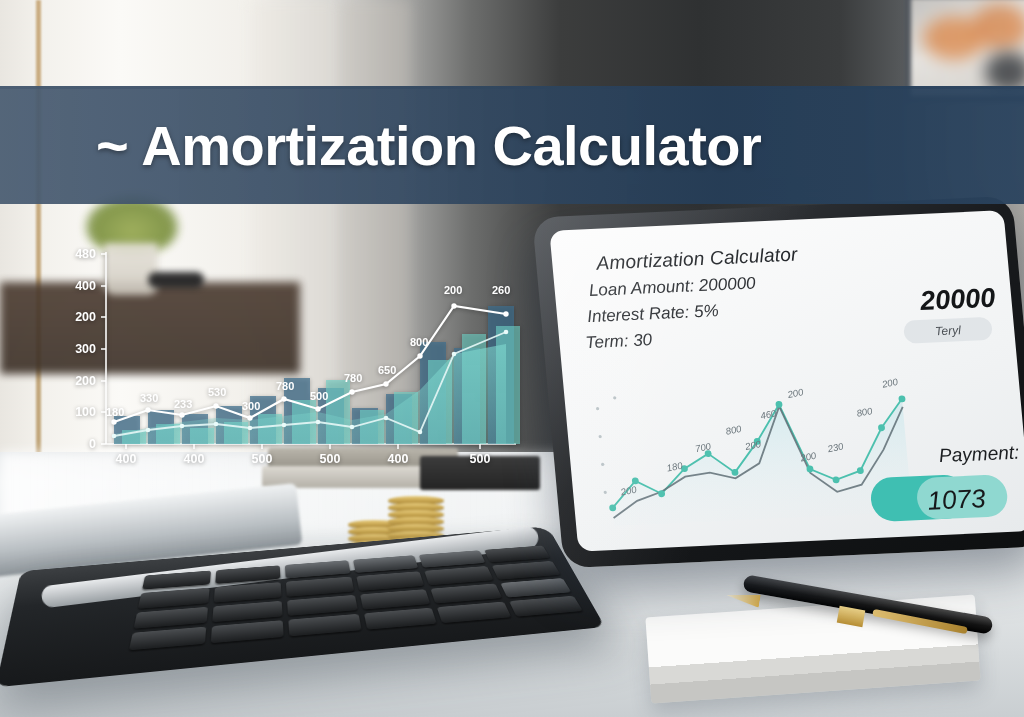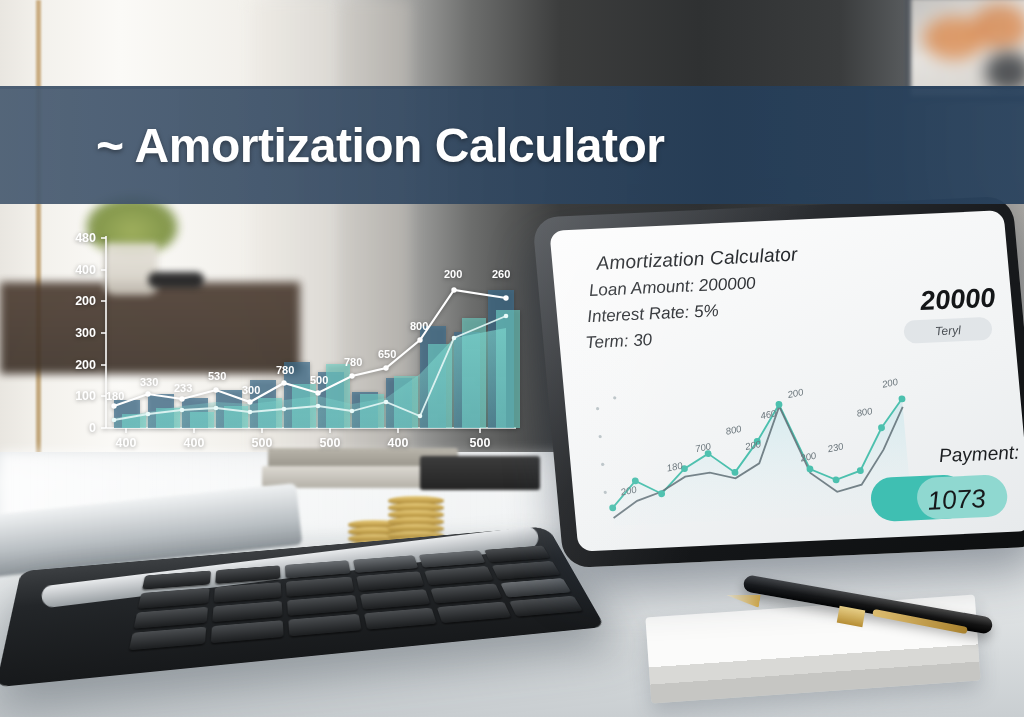--- a/index.html
+++ b/index.html
@@ -83,21 +83,21 @@
         transform:rotate(10deg);box-shadow:0 6px 12px rgba(0,0,0,.3);}
   .pen-tip{position:absolute;left:726px;top:592px;width:34px;height:13px;
         background:linear-gradient(90deg,#fdf6e0,#d8ae4c);transform:rotate(10deg);
         clip-path:polygon(0 45%,100% 0,100% 100%);}
   .pen-ring{position:absolute;left:838px;top:608px;width:26px;height:17px;
         background:linear-gradient(180deg,#f0d68a,#b88f35);transform:rotate(10deg);}
   .pen-clip{position:absolute;left:872px;top:618px;width:96px;height:7px;border-radius:4px;
         background:linear-gradient(90deg,#e3c172,#a8812e);transform:rotate(11deg);}
 
   
-  .chart-left{position:absolute;left:60px;top:228px;width:460px;height:230px;}
+  .chart-left{position:absolute;left:60px;top:244px;width:460px;height:230px;}
   .chart-left svg{display:block;filter:drop-shadow(0 1px 2px rgba(0,0,0,.35));}
   .ax-txt{font-family:"Liberation Sans",sans-serif;font-size:12.5px;fill:#ffffff;font-weight:700;}
   .pt-txt{font-family:"Liberation Sans",sans-serif;font-size:11px;fill:#ffffff;font-weight:700;}
 
   
   .tablet{position:absolute;left:548px;top:206px;width:480px;height:352px;
         transform:rotate(-5.2deg) skewY(2.6deg);}
   .tablet-shell{position:absolute;inset:0;border-radius:26px;
         background:linear-gradient(150deg,#42464b,#191b1e 45%,#0d0f10);
         box-shadow:0 24px 48px rgba(40,52,66,.45);}
@@ -124,21 +124,21 @@
         border-radius:26px;pointer-events:none;
         background:linear-gradient(115deg,rgba(255,255,255,.16),rgba(255,255,255,0) 45%);
         transform:rotate(-5.2deg) skewY(2.6deg);}
 
   
   .banner{position:absolute;left:0;top:86px;width:1024px;height:118px;
         background:linear-gradient(90deg,rgba(72,91,113,.93) 0%,rgba(55,76,100,.94) 35%,
                    rgba(38,62,88,.95) 70%,rgba(42,67,94,.95) 100%);
         display:flex;align-items:center;}
   .banner-top{position:absolute;left:0;top:86px;width:1024px;height:3px;background:rgba(30,48,70,.55);}
-  .banner-title{margin-left:96px;color:#fff;font-size:48px;font-weight:700;
+  .banner-title{margin-left:96px;color:#fff;font-size:56px;font-weight:700;
         font-family:"Liberation Sans",sans-serif;letter-spacing:-.5px;
         text-shadow:0 2px 5px rgba(0,0,0,.40);white-space:nowrap;}
 </style>
 </head>
 <body>
 
 <div id="scene">
 
   <div class="room"></div>
   <div class="window-mullion" style="left:36px;"></div>

